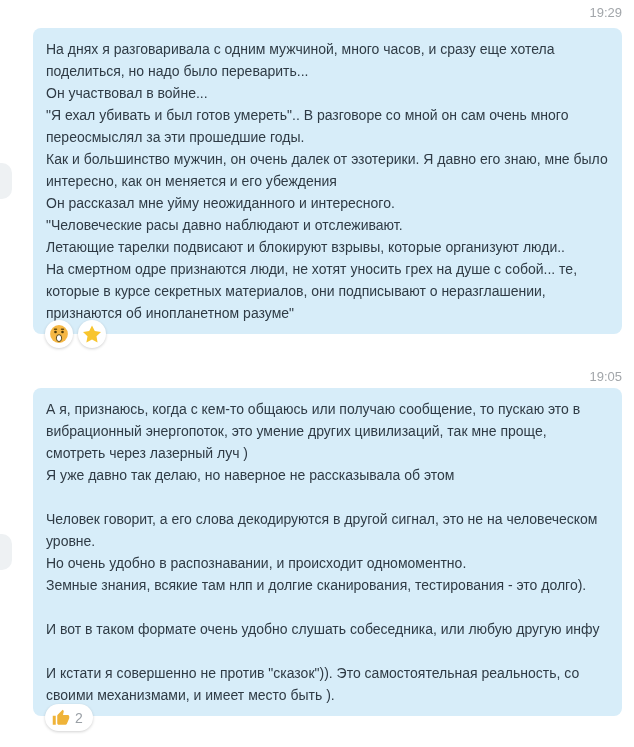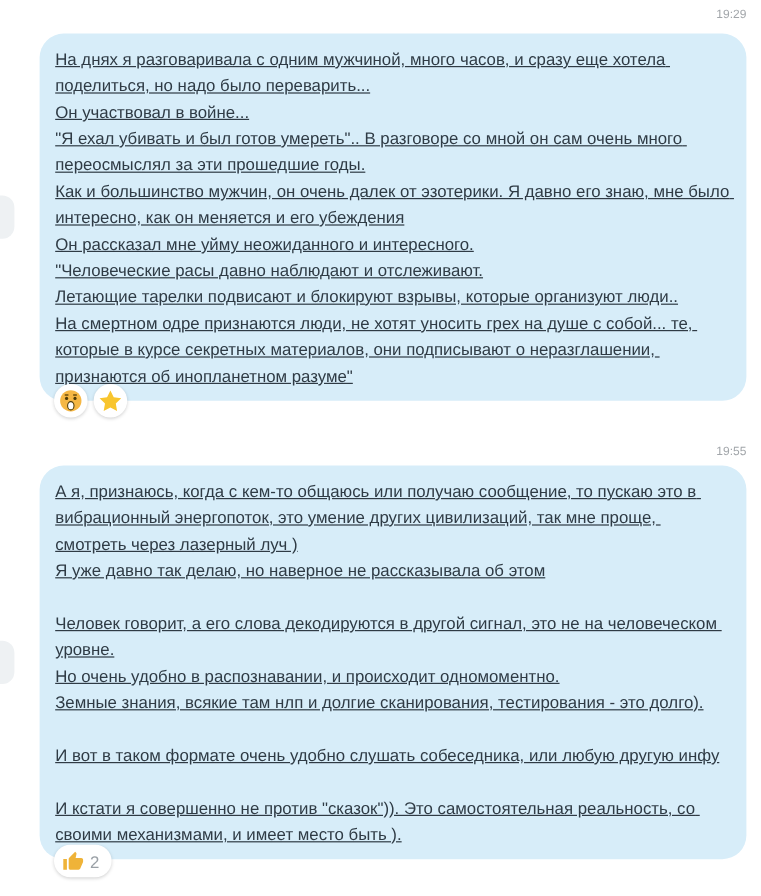--- a/index.html
+++ b/index.html
@@ -7,35 +7,34 @@
     width: 634px;
     height: 747px;
     background: #ffffff;
     font-family: "Liberation Sans", sans-serif;
     position: relative;
     overflow: hidden;
   }
   .timestamp {
     position: absolute;
     right: 12px;
-    font-size: 10px;
+    font-size: 13px;
     color: #a2a6aa;
     line-height: 16px;
   }
   .bubble {
     position: absolute;
     left: 33px;
     width: 563px;
     padding: 10px 13px;
     background: #d7edf9;
-    border-radius: 20px;
+    border-radius: 8px;
     font-size: 14px;
     line-height: 22px;
     color: #2f3b45;
-    text-decoration: underline;
   }
   .msg-text {
     white-space: pre-wrap;
     word-wrap: break-word;
   }
   .avatar {
     position: absolute;
     left: -57px;
     top: 50%;
     transform: translateY(-50%);
@@ -115,21 +114,21 @@
       <div class="reaction-circle">
         <span>
           <svg viewBox="0 0 36 36" width="20" height="20">
             <path d="M18 2.5l5 10.2 11.2 1.6-8.1 7.9 1.9 11.2L18 28.1 7.9 33.4l2-11.2-8.1-7.9 11.2-1.6z" fill="#f8c52e"></path>
           </svg>
         </span>
       </div>
     </div>
   </div>
 
-  <div class="timestamp" style="top:369px">19:55</div>
+  <div class="timestamp" style="top:369px">19:05</div>
 
   <div class="bubble" style="top:388px">
     <div class="avatar"></div>
     <div class="msg-text">А я, признаюсь, когда с кем-то общаюсь или получаю сообщение, то пускаю это в вибрационный энергопоток, это умение других цивилизаций, так мне проще, смотреть через лазерный луч )
 Я уже давно так делаю, но наверное не рассказывала об этом
 
 Человек говорит, а его слова декодируются в другой сигнал, это не на человеческом уровне.
 Но очень удобно в распознавании, и происходит одномоментно.
 Земные знания, всякие там нлп и долгие сканирования, тестирования - это долго).
 

